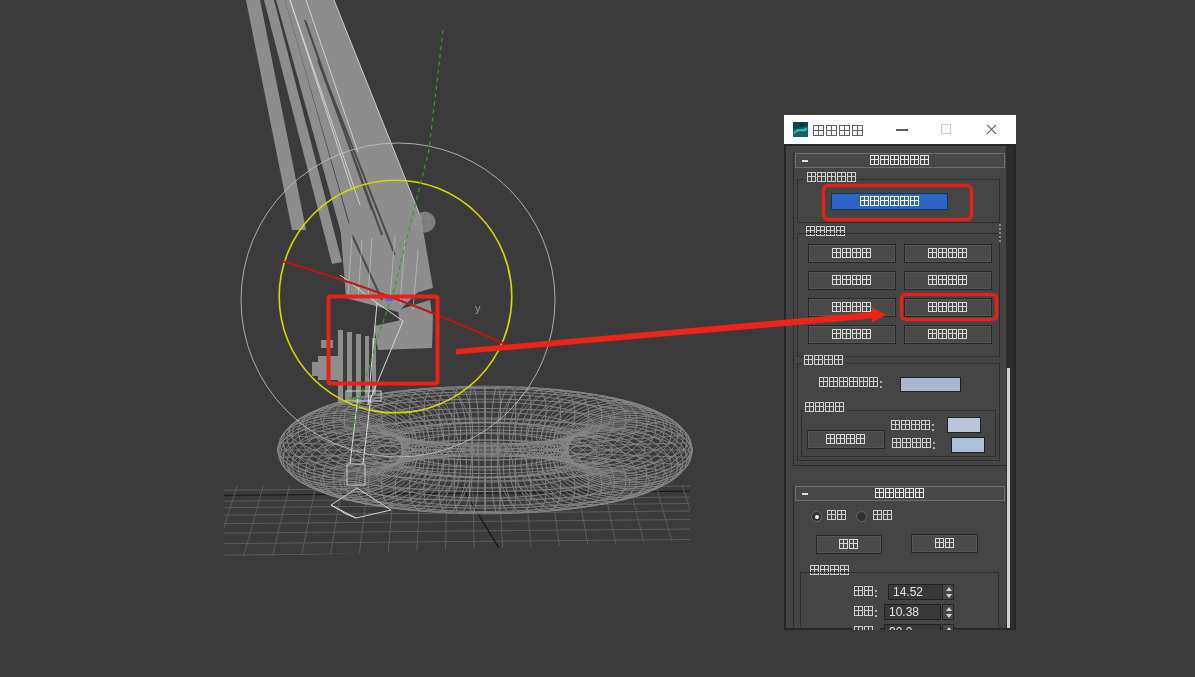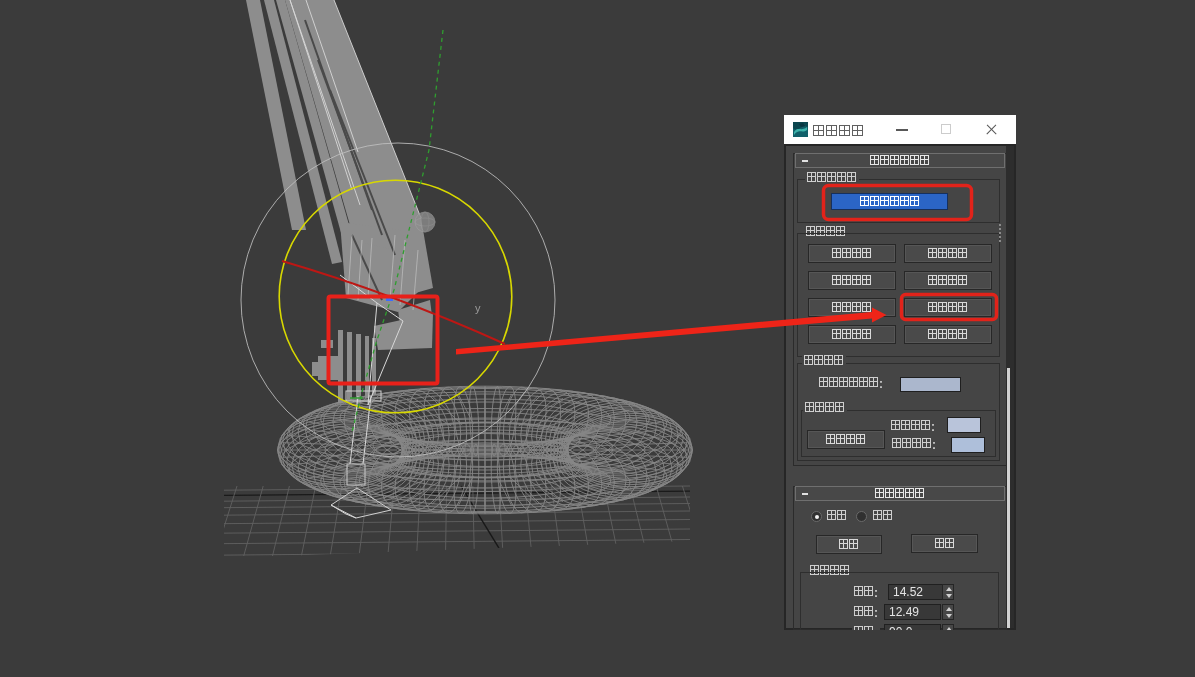--- a/index.html
+++ b/index.html
@@ -357,21 +357,21 @@
 <div class="btn" style="left:127px;top:390px;width:67px"><i class="zw"></i><i class="zw"></i></div>
 <div class="glab" style="left:24px;top:421px"><i class="z"></i><i class="z"></i><i class="z"></i><i class="z"></i></div>
 <div class="grp" style="left:16px;top:428px;width:199px;height:60px"></div>
 <div class="glab" style="left:68px;top:442px"><i class="z"></i><i class="z"></i>:</div>
 <div class="fld" style="left:104px;top:440px">14.52</div>
 <div class="spn" style="left:158px;top:440px">
           <u></u>
           <u class="dn"></u>
         </div>
 <div class="glab" style="left:68px;top:462px"><i class="z"></i><i class="z"></i>:</div>
-<div class="fld" style="left:100px;top:460px">12.49</div>
+<div class="fld" style="left:100px;top:460px">10.38</div>
 <div class="spn" style="left:158px;top:460px">
           <u></u>
           <u class="dn"></u>
         </div>
 <div class="glab" style="left:68px;top:482px"><i class="z"></i><i class="z"></i>:</div>
 <div class="fld" style="left:100px;top:480px">90.0</div>
 <div class="spn" style="left:158px;top:480px">
           <u></u>
         </div>
 <div class="strk"></div>

